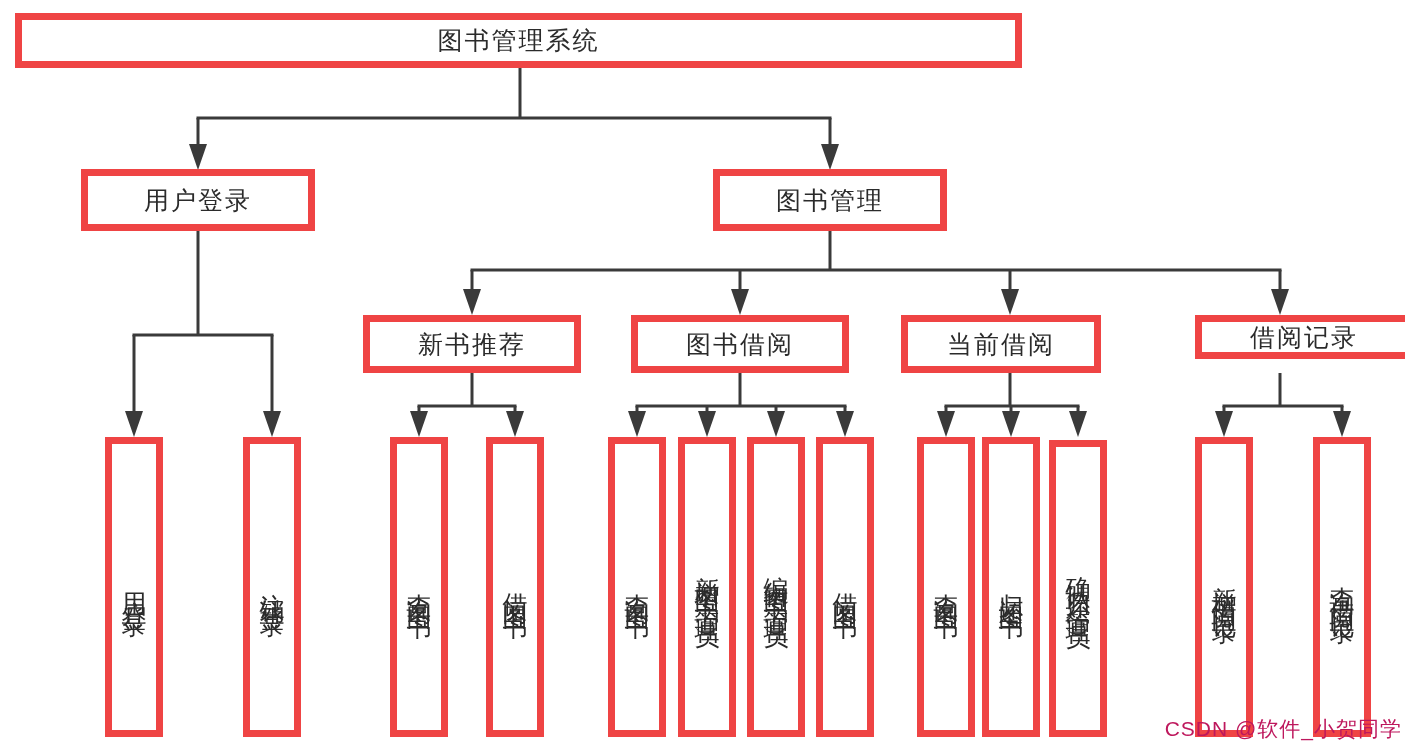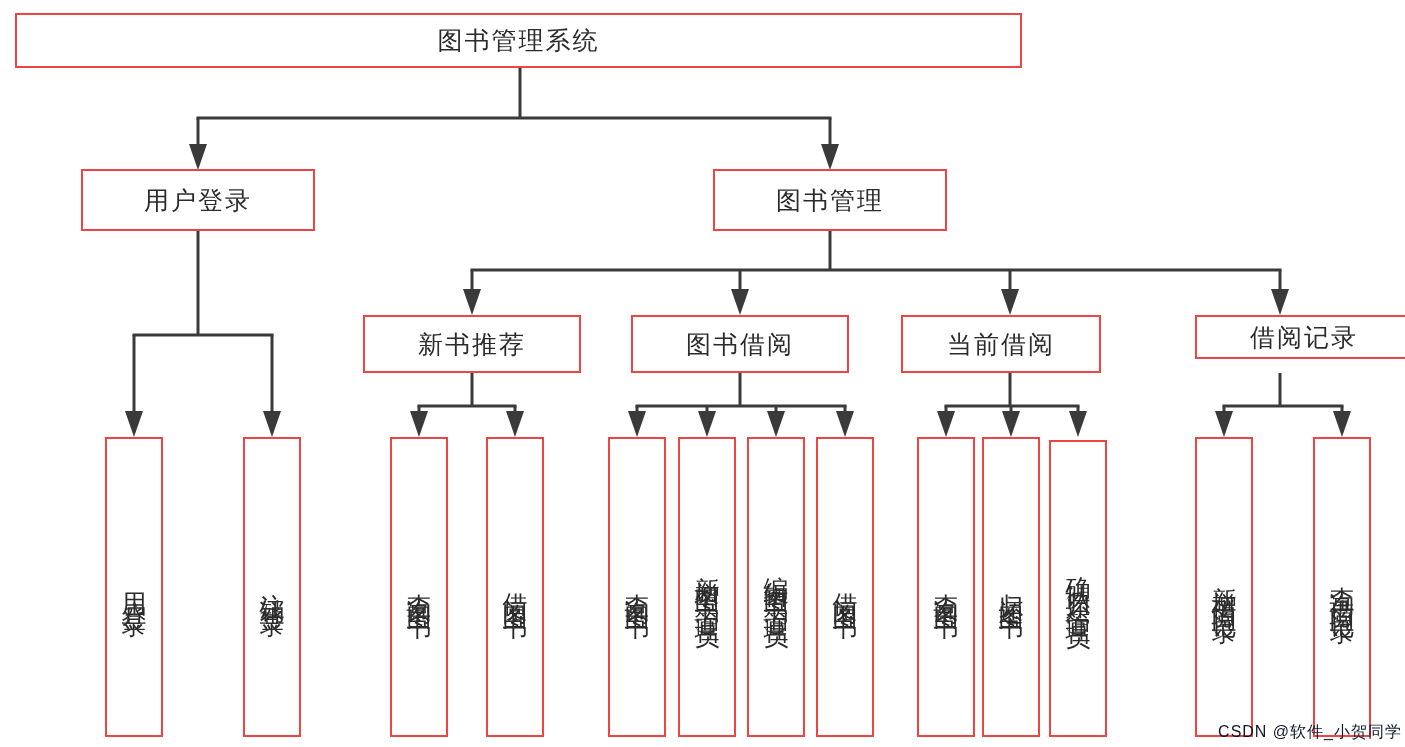--- a/index.html
+++ b/index.html
@@ -20,21 +20,21 @@
     left: 0; top: 0;
     width: 1405px;
     height: 747px;
     z-index: 1;
   }
   .wires line { stroke: #3a3a3a; stroke-width: 3; }
   .wires polygon { fill: #3a3a3a; }
   .box {
     position: absolute;
     box-sizing: border-box;
-    border: 2px solid #ef4444;
+    border: 7px solid #ef4444;
     background: #ffffff;
     color: #2b2b2b;
     display: flex;
     align-items: center;
     justify-content: center;
     z-index: 2;
   }
   .hbox {
     font-size: 25px;
     letter-spacing: 2px;
@@ -44,23 +44,23 @@
     writing-mode: vertical-rl;
     text-orientation: mixed;
     font-size: 25px;
     letter-spacing: 7px;
     line-height: 1;
   }
   .watermark {
     position: absolute;
     right: 3px;
     bottom: 4px;
-    font-size: 16px;
+    font-size: 21px;
     letter-spacing: 1px;
-    color: #0f172a;
+    color: #be185d;
     z-index: 5;
     white-space: nowrap;
   }
 </style>
 </head>
 <body>
 
 <div class="canvas">
 
   <svg class="wires" viewBox="0 0 1405 747" xmlns="http://www.w3.org/2000/svg">

